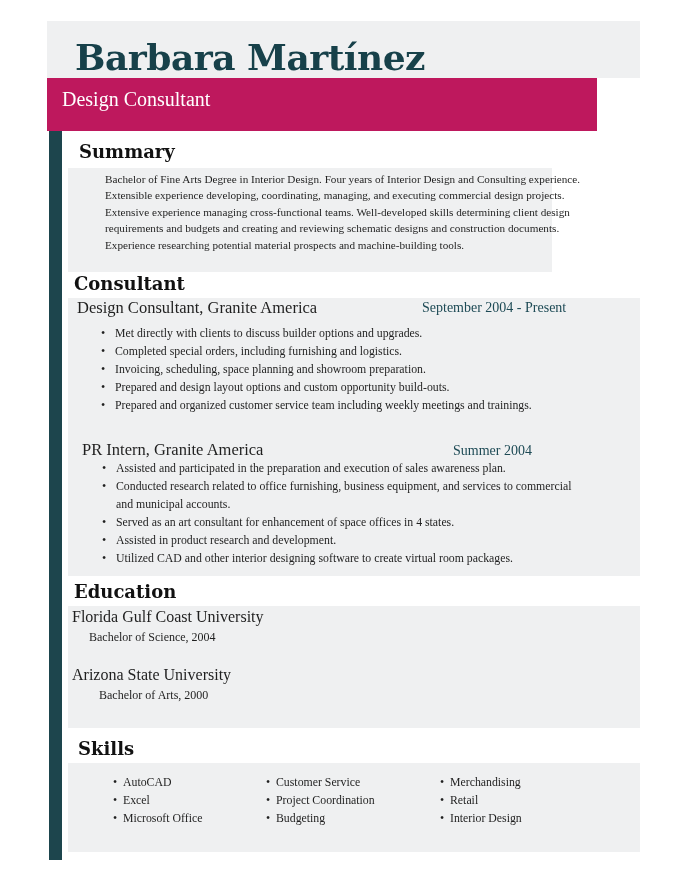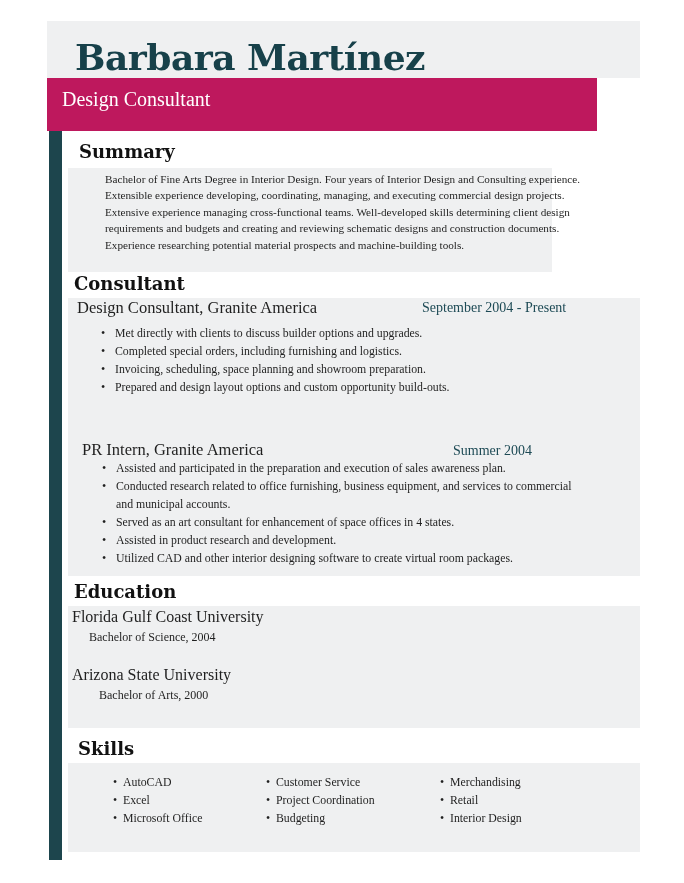--- a/index.html
+++ b/index.html
@@ -93,20 +93,21 @@
 
   <div class="role-row" style="left:9px; top:0px;">
     <span class="role">Design Consultant, Granite America</span>
   </div>
   <div class="dates" style="left:354px; top:2px;">September 2004 - Present</div>
   <ul class="bullets" style="left:33px; top:26px; width:440px;">
     <li>Met directly with clients to discuss builder options and upgrades.</li>
     <li>Completed special orders, including furnishing and logistics.</li>
     <li>Invoicing, scheduling, space planning and showroom preparation.</li>
     <li>Prepared and design layout options and custom opportunity build-outs.</li>
+    <li>Prepared and organized customer service team including weekly meetings and trainings.</li>
   </ul>
 
   <div class="role-row" style="left:14px; top:142px;">
     <span class="role">PR Intern, Granite America</span>
   </div>
   <div class="dates" style="left:385px; top:145px;">Summer 2004</div>
   <ul class="bullets" style="left:34px; top:161px; width:470px;">
     <li>Assisted and participated in the preparation and execution of sales awareness plan.</li>
     <li>Conducted research related to office  furnishing, business equipment, and services to commercial and municipal accounts.</li>
     <li>Served as an art consultant for enhancement of space offices in 4 states.</li>

